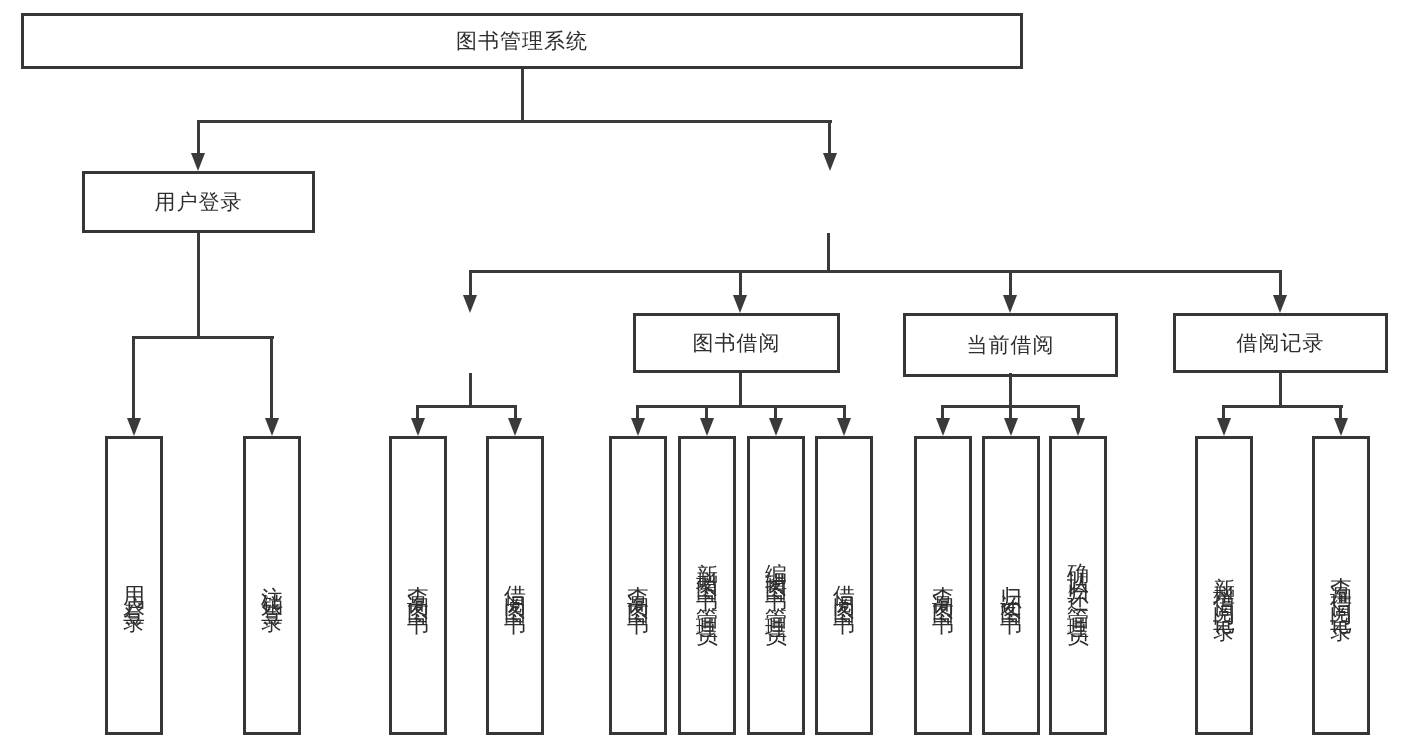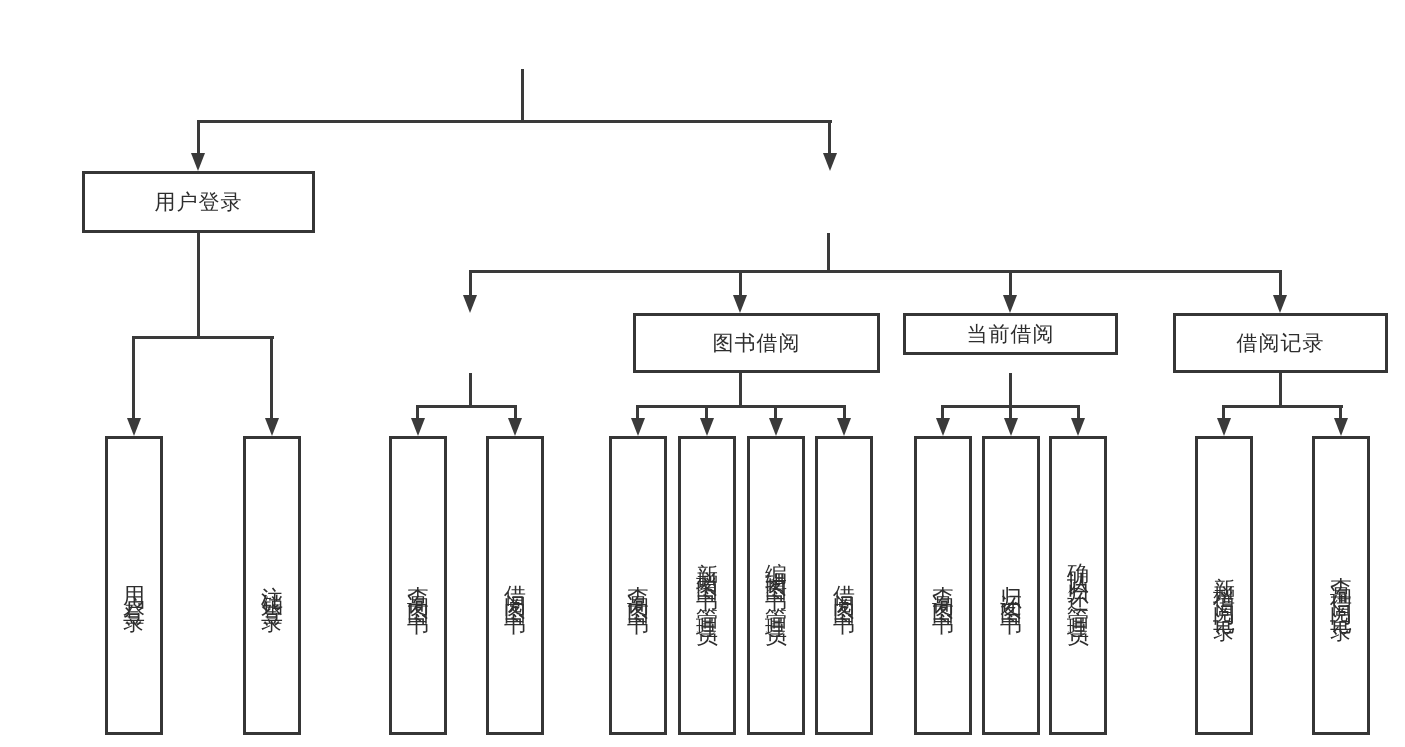--- a/index.html
+++ b/index.html
@@ -63,20 +63,23 @@
     color: #9b9b9b;
     font-size: 19px;
     white-space: nowrap;
   }
 </style>
 </head>
 <body>
 
 <div id="canvas">
 
+  <div class="box" style="left:21px; top:13px; width:1002px; height:56px;">
+    <span>图书管理系统</span>
+  </div>
 
   <div class="vline" style="left:521px; top:69px; height:51px;"></div>
   <div class="hline" style="left:197px; top:120px; width:635px;"></div>
   <div class="vline" style="left:197px; top:120px; height:36px;"></div>
   <div class="arrow-down" style="left:191px; top:153px;"></div>
   <div class="vline" style="left:828px; top:120px; height:36px;"></div>
   <div class="arrow-down" style="left:823px; top:153px;"></div>
 
   <div class="box" style="left:82px; top:171px; width:233px; height:62px;">
     <span>用户登录</span>
@@ -93,24 +96,24 @@
   <div class="hline" style="left:469px; top:270px; width:813px;"></div>
   <div class="vline" style="left:469px; top:270px; height:26px;"></div>
   <div class="arrow-down" style="left:463px; top:295px;"></div>
   <div class="vline" style="left:739px; top:270px; height:26px;"></div>
   <div class="arrow-down" style="left:733px; top:295px;"></div>
   <div class="vline" style="left:1009px; top:270px; height:26px;"></div>
   <div class="arrow-down" style="left:1003px; top:295px;"></div>
   <div class="vline" style="left:1279px; top:270px; height:26px;"></div>
   <div class="arrow-down" style="left:1273px; top:295px;"></div>
 
-  <div class="box" style="left:633px; top:313px; width:247px; height:60px;">
+  <div class="box" style="left:633px; top:313px; width:207px; height:60px;">
     <span>图书借阅</span>
   </div>
-  <div class="box" style="left:903px; top:313px; width:215px; height:42px;">
+  <div class="box" style="left:903px; top:313px; width:215px; height:64px;">
     <span>当前借阅</span>
   </div>
   <div class="box" style="left:1173px; top:313px; width:215px; height:60px;">
     <span>借阅记录</span>
   </div>
 
   <div class="vline" style="left:469px; top:373px; height:32px;"></div>
   <div class="hline" style="left:417px; top:405px; width:100px;"></div>
   <div class="vline" style="left:416px; top:405px; height:15px;"></div>
   <div class="arrow-down" style="left:411px; top:418px;"></div>

